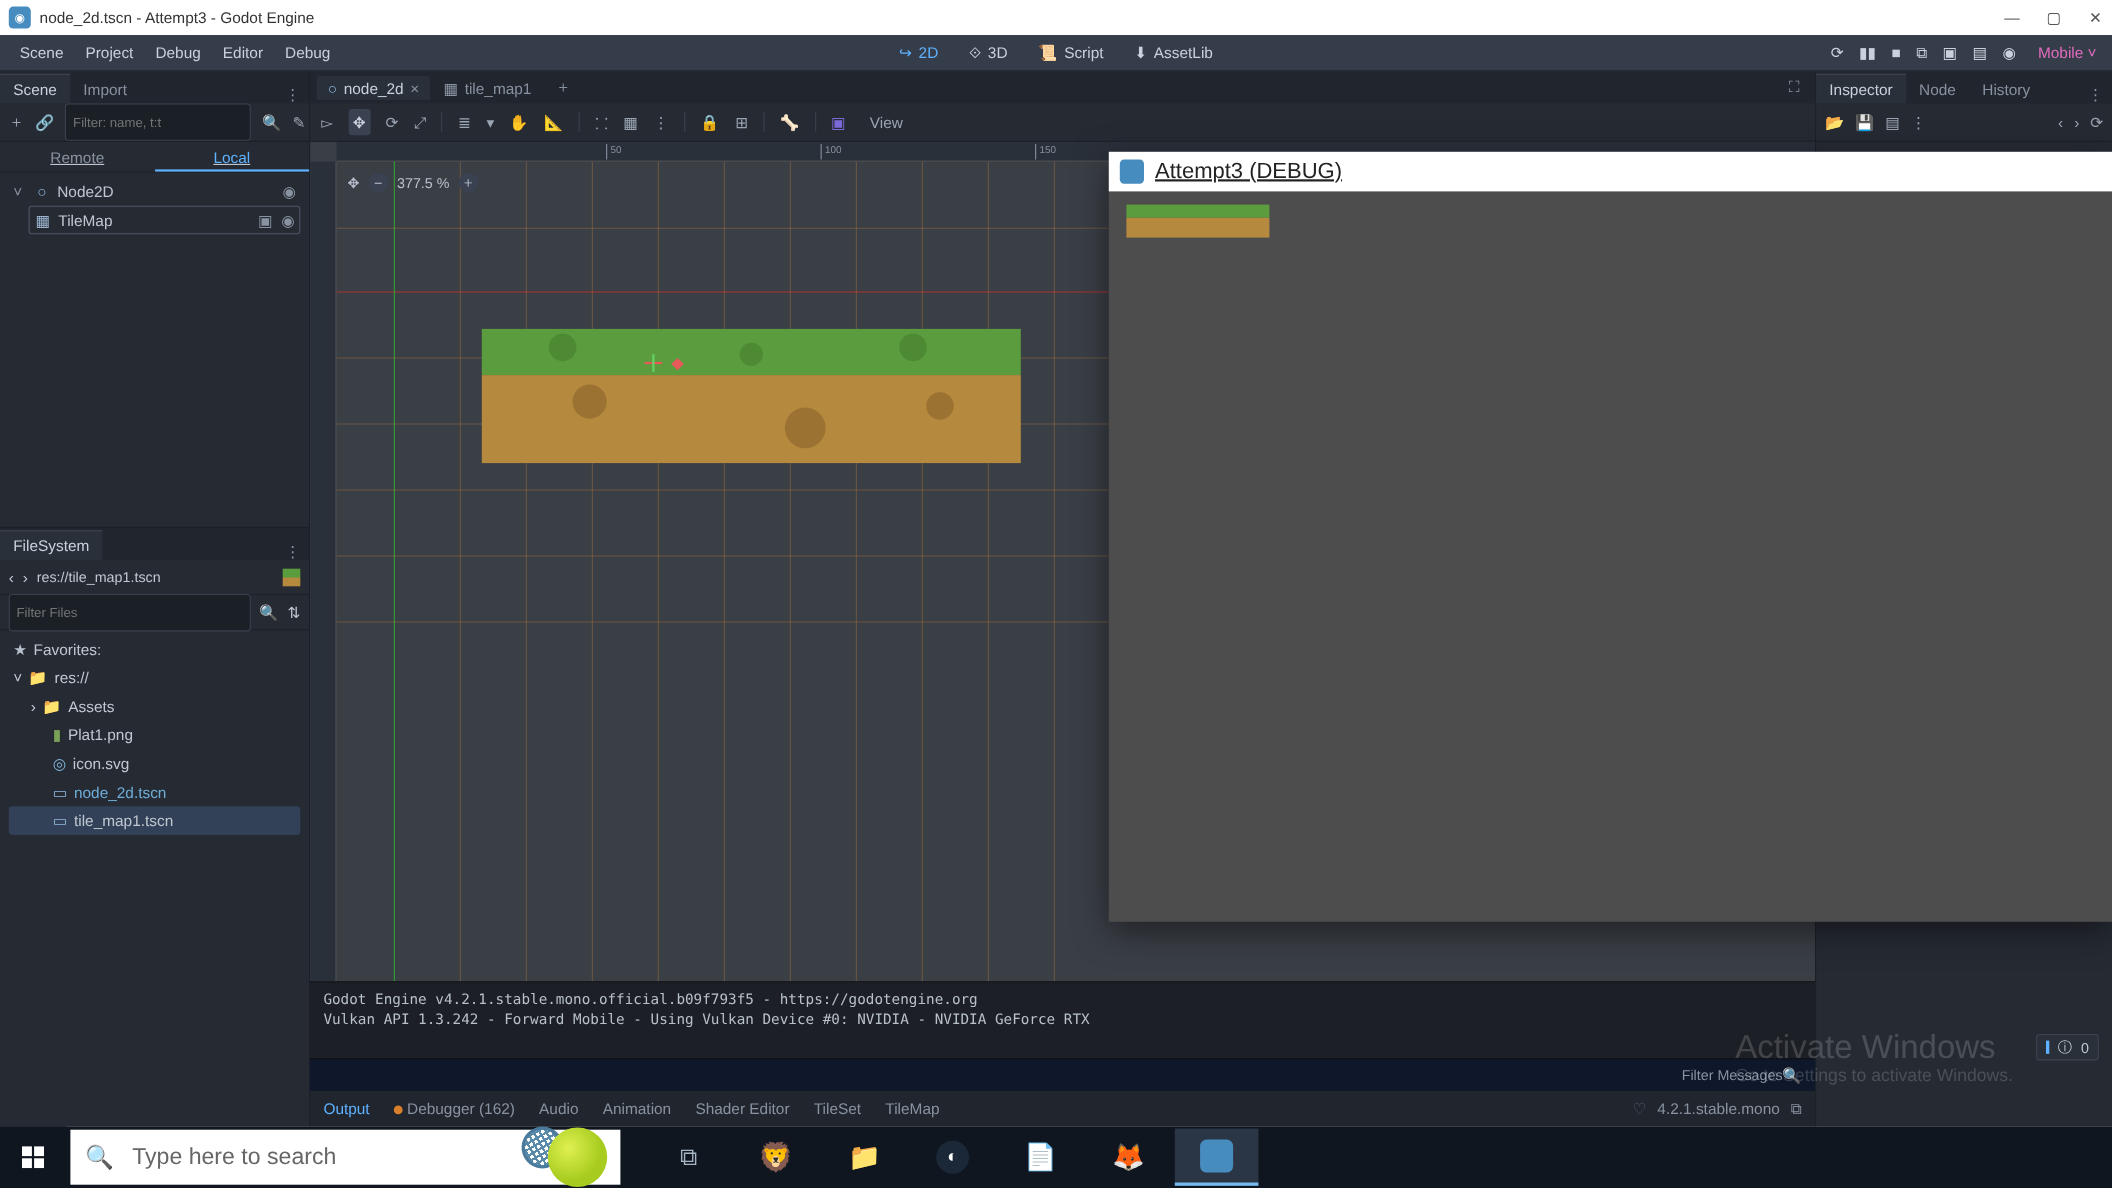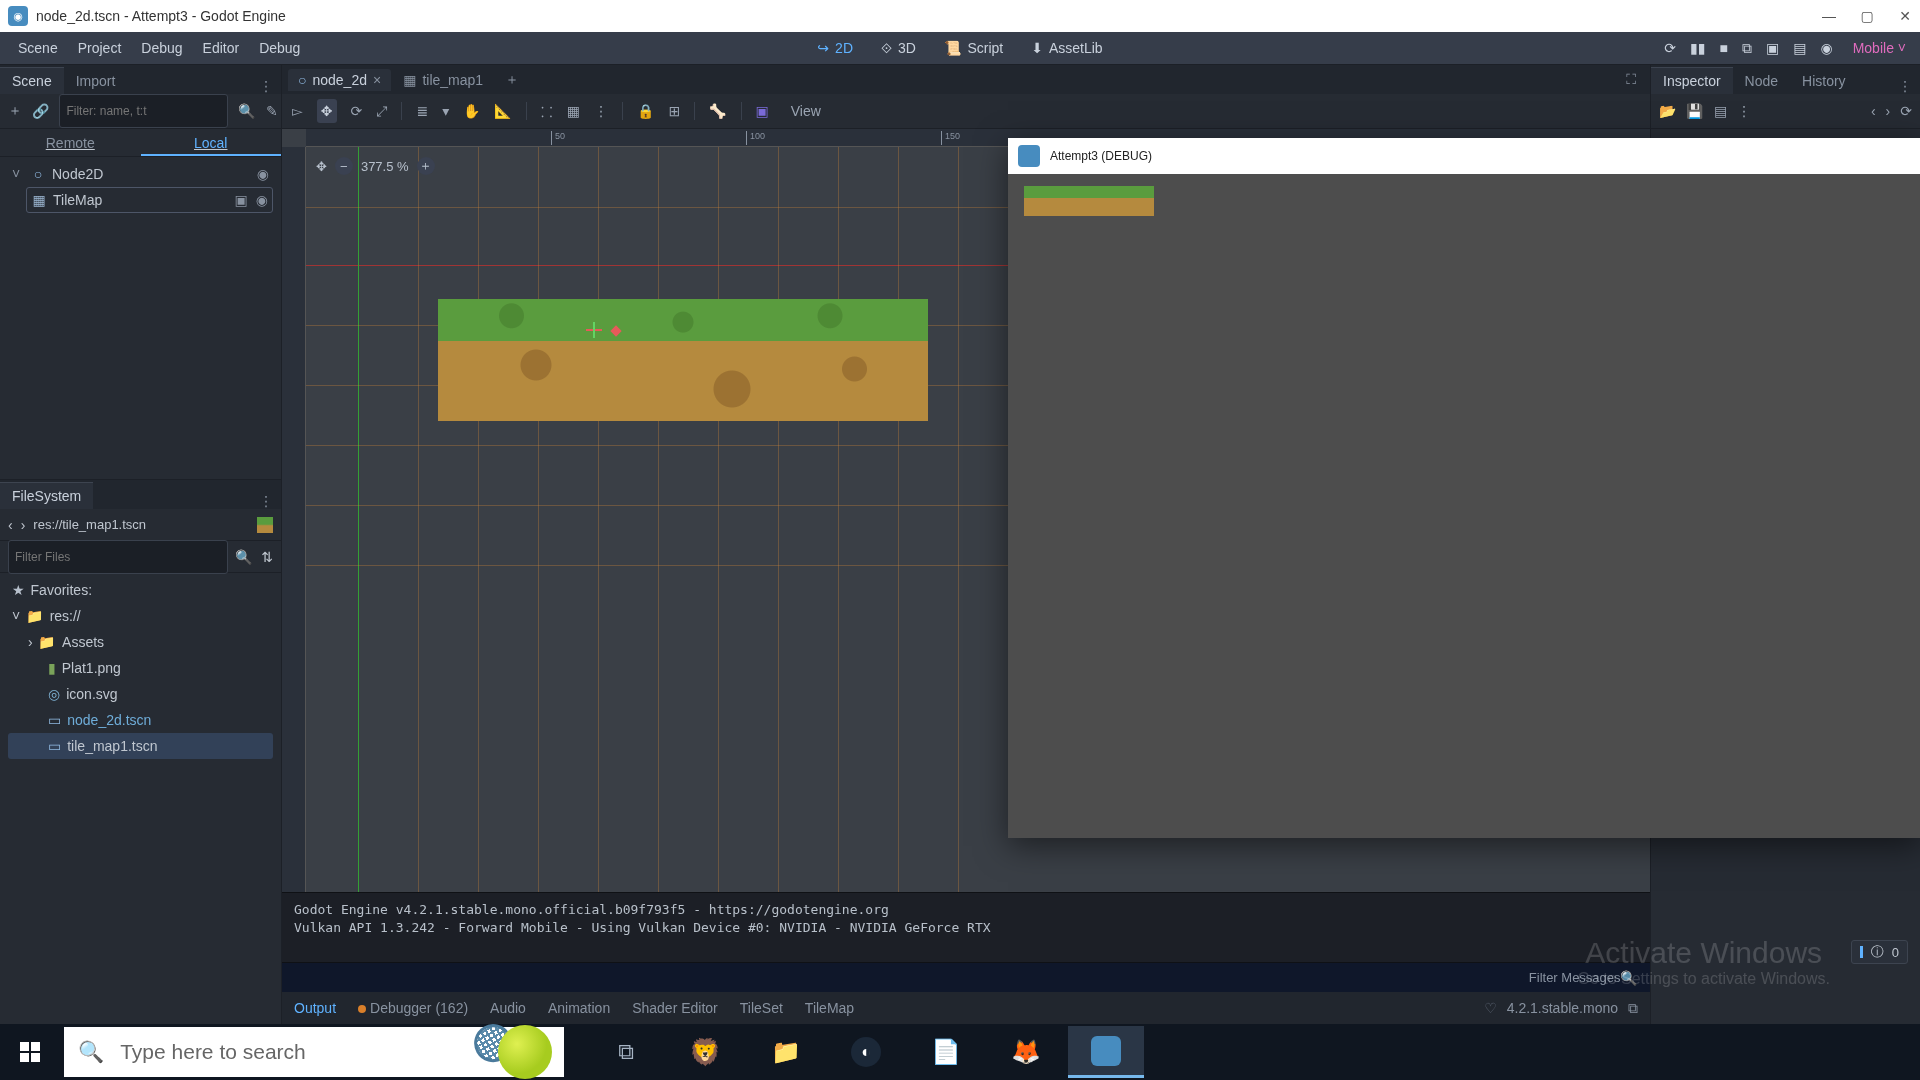--- a/index.html
+++ b/index.html
@@ -84,27 +84,27 @@
 .bottom-tabs .ver{margin-left:auto;display:flex;align-items:center;gap:10px;}
 .filter-msg-row{height:30px;background:#0f172a;display:flex;align-items:center;padding:0 12px;color:#8892a0;border-top:1px solid #0f1115;text-align:right;}
 .filter-msg-row .inp{flex:1;font-size:13px;}
 .filter-msg-row .search{color:#8892a0;}
 .inspect-body{flex:1;display:flex;flex-direction:column;}
 .inspect-tools{height:35px;display:flex;align-items:center;padding:0 8px;gap:10px;color:#9aa4b2;border-bottom:1px solid #1c2027;}
 .inspect-tools .rarrows{margin-left:auto;display:flex;gap:10px;}
 .right-inspect .info{position:absolute;bottom:116px;right:12px;background:#2a303a;border:1px solid #3d4450;padding:2px 8px;border-radius:3px;font-size:13px;display:flex;align-items:center;gap:8px;}
 .info .bar{width:3px;height:12px;background:#5fb2ff;}
 .game-window{position:absolute;top:138px;left:1008px;width:912px;height:700px;background:#4d4d4d;box-shadow:0 8px 30px rgba(0,0,0,0.5);display:flex;flex-direction:column;}
-.game-window .gtitle{height:36px;background:#fff;display:flex;align-items:center;font-size:12px;color:#222;padding:0 10px;}
+.game-window .gtitle{height:36px;background:#fff;display:flex;align-items:center;font-size:20px;color:#222;padding:0 10px;text-decoration:underline;}
 .game-window .gtitle .glogo{width:22px;height:22px;border-radius:4px;background:#478cbf;margin-right:10px;}
 .game-window .gview{flex:1;position:relative;overflow:hidden;}
 .mini-sprite{position:absolute;left:16px;top:12px;width:130px;height:30px;display:flex;flex-direction:column;}
 .mini-sprite .t{height:12px;background:#5a9c3e;}
 .mini-sprite .b{height:18px;background:#b58a3e;}
-.watermark{position:absolute;right:90px;bottom:92px;color:#ffffff2b;text-align:center;margin-top:20px;}
+.watermark{position:absolute;right:90px;bottom:92px;color:#ffffff2b;text-align:left;margin-top:20px;}
 .watermark h1{font-size:30px;font-weight:400;}
 .watermark p{font-size:16px;}
 .taskbar{height:56px;background:#0f1620;display:flex;align-items:center;color:#fff;}
 .taskbar .start{width:60px;height:100%;display:flex;align-items:center;justify-content:center;background:#0f1620;}
 .taskbar .start svg{width:20px;height:20px;}
 .taskbar .search{width:500px;height:50px;margin:4px;background:#fff;display:flex;align-items:center;padding:0 14px;color:#666;font-size:21px;position:relative;}
 .taskbar .search .sico{margin-right:16px;color:#444;}
 .taskbar .search .ball{position:absolute;right:12px;width:54px;height:54px;border-radius:50%;background:radial-gradient(circle at 35% 35%,#dff051,#a7cc1f 60%);}
 .taskbar .search .racket{position:absolute;right:40px;top:-6px;width:48px;height:48px;transform:rotate(-30deg);}
 .taskbar .racket .rim{width:38px;height:38px;border-radius:50%;border:3px solid #4a7a9c;background:repeating-linear-gradient(0deg,#5a8aaa 0 2px,transparent 2px 5px),repeating-linear-gradient(90deg,#5a8aaa 0 2px,transparent 2px 5px);}

